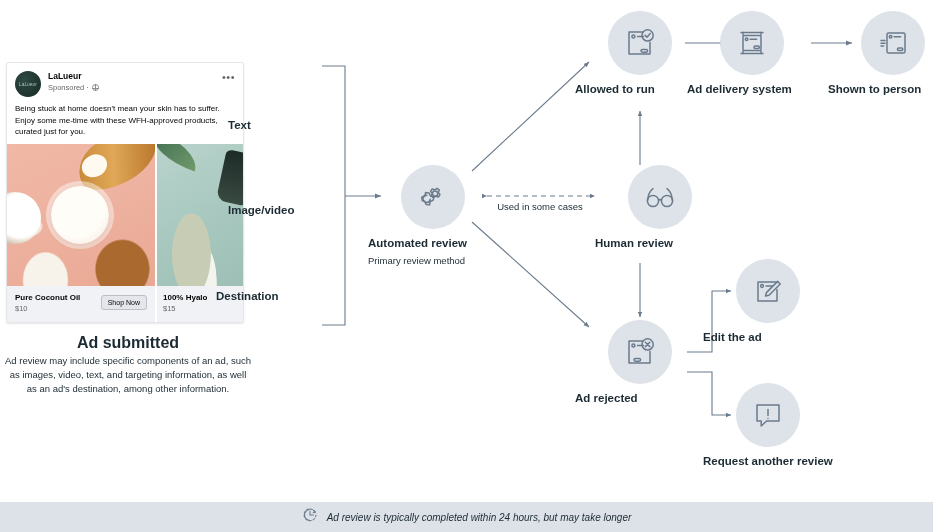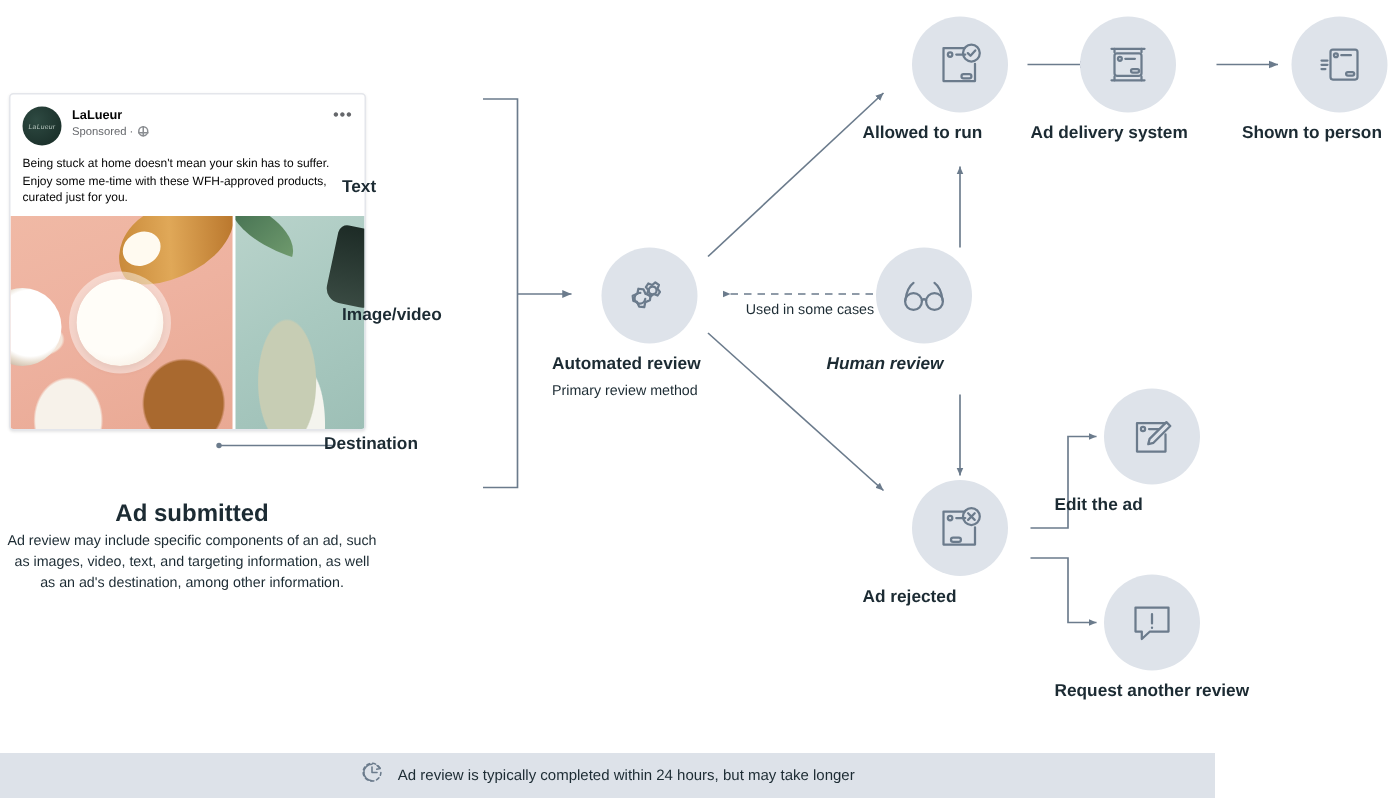--- a/index.html
+++ b/index.html
@@ -94,22 +94,22 @@
   .node { position:absolute; width:130px; margin-left:-65px; text-align:left; }
   .bubble { width:64px; height:64px; border-radius:50%; background:#dee3ea; margin:0 auto;
     display:flex; align-items:center; justify-content:center; }
   .n-title { font-size:11.5px; font-weight:bold; color:#1c2b33; line-height:15px; margin-top:7px; }
   .n-sub { font-size:9.5px; color:#1c2b33; line-height:13px; margin-top:3px; }
 
   .edge-label { position:absolute; width:120px; margin-left:-60px; text-align:center;
     font-size:9.5px; color:#1c2b33; line-height:13px; }
 
   
-  .footer { position:absolute; left:0; bottom:0; width:810px; height:30px; background:#dde2e9;
-    display:flex; align-items:center; justify-content:center; gap:9px; }
+  .footer { position:absolute; left:0; bottom:0; width:933px; height:30px; background:#dde2e9;
+    display:flex; align-items:center; justify-content:center; gap:9px;font-style:italic; }
   .footer-txt { font-size:10px; color:#1c2b33; font-weight:500; }
 </style>
 </head>
 <body>
 
 <div class="canvas">
 
   <svg class="wires" viewBox="0 0 933 532">
     <defs>
       <marker id="ah" markerWidth="7" markerHeight="7" refX="5.6" refY="3" orient="auto">
@@ -173,20 +173,33 @@
         <div class="spoon"></div>
         <div class="coconut"></div>
         <div class="jar"></div>
       </div>
       <div class="media-side">
         <div class="leaf"></div>
         <div class="bottle"></div>
       </div>
     </div>
 
+    <div class="ad-foot">
+      <div class="foot-main">
+        <div class="foot-txt">
+          <div class="p-name">Pure Coconut Oil</div>
+          <div class="p-price">$10</div>
+        </div>
+        <div class="shop-btn">Shop Now</div>
+      </div>
+      <div class="foot-side">
+        <div class="p-name">100% Hyalo</div>
+        <div class="p-price">$15</div>
+      </div>
+    </div>
   </div>
 
   <div class="annot" style="left:228px; top:119px;">Text</div>
   <div class="annot" style="left:228px; top:204px;">Image/video</div>
   <div class="annot" style="left:216px; top:290px;">Destination</div>
 
   <div class="caption">
     <div class="cap-title">Ad submitted</div>
     <div class="cap-body">Ad review may include specific components of an ad, such as images, video, text, and targeting information, as well as an ad's destination, among other information.</div>
   </div>
@@ -199,21 +212,21 @@
         <path d="M9.2 23.6l-.4-3.4 3.1-1.4.7-3.3 3.4.4 1.4 3.1 3.3.7-.4 3.4-3.1 1.4-.7 3.3-3.4-.4-1.4-3.1z"></path>
         <path d="M17.2 22.3a3.6 3.6 0 11-3.3-4.1"></path>
       </svg>
     </div>
     <div class="n-title">Automated review</div>
     <div class="n-sub">Primary review method</div>
   </div>
 
   <div class="edge-label" style="left:540px; top:200px;">Used in some cases</div>
 
-  <div class="node" style="left:616px; top:165px;font-style:italic;">
+  <div class="node" style="left:660px; top:165px;">
     <div class="bubble">
       <svg width="40" height="40" viewBox="0 0 40 40" fill="none" stroke="#6b7b8c" stroke-width="1.5" stroke-linecap="round" stroke-linejoin="round">
         <circle cx="13" cy="24" r="5.6"></circle>
         <circle cx="27" cy="24" r="5.6"></circle>
         <path d="M18.6 23.2c.9-.9 1.9-.9 2.8 0"></path>
         <path d="M7.6 23.2c.6-5.4 2.6-9.6 5.4-11.6"></path>
         <path d="M32.4 23.2c-.6-5.4-2.6-9.6-5.4-11.6"></path>
       </svg>
     </div>
     <div class="n-title">Human review</div>

